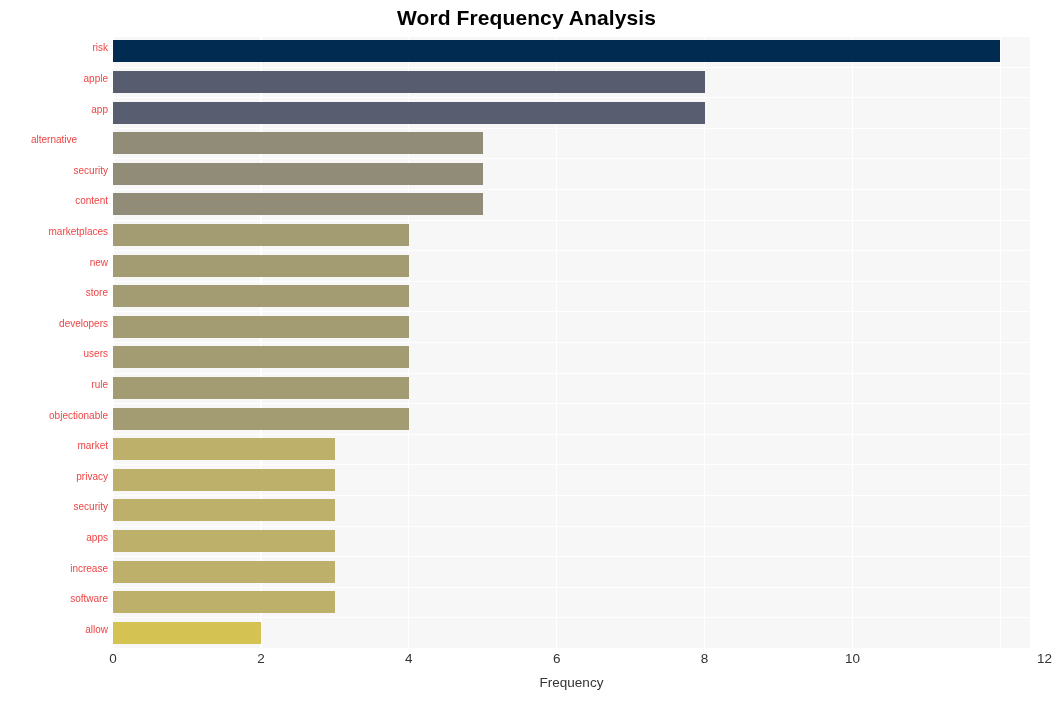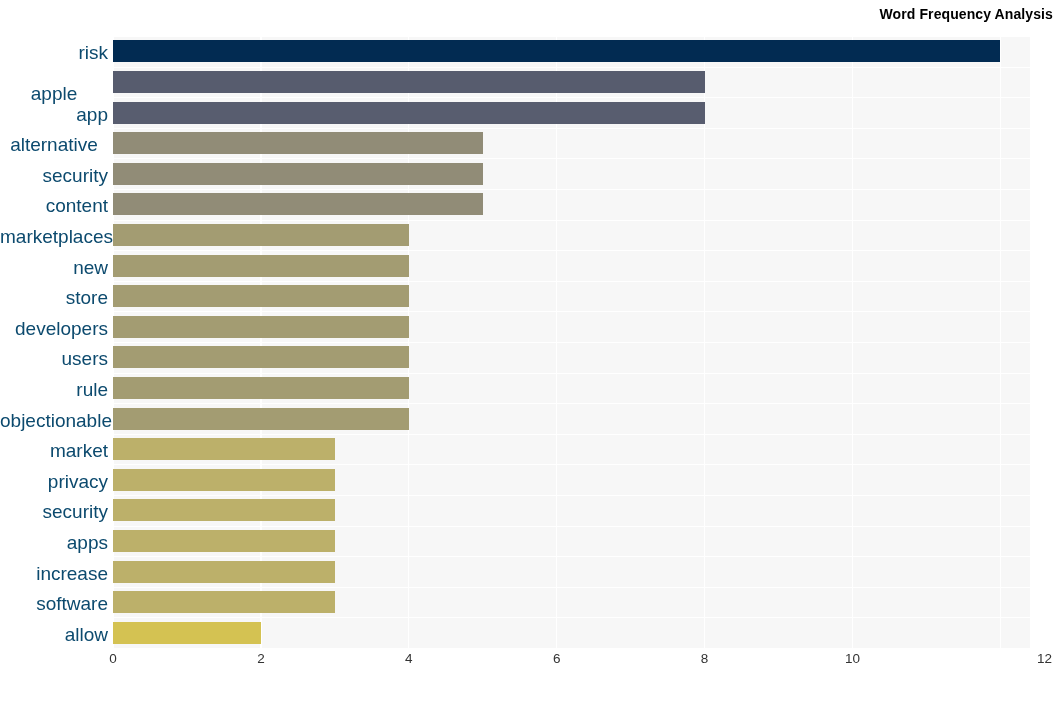--- a/index.html
+++ b/index.html
@@ -20,22 +20,22 @@
     height: 701px;
     background: #ffffff;
   }
 
   
   #chart-title {
     position: absolute;
     left: 0;
     top: 6px;
     width: 1053px;
-    text-align: right;
-    font-size: 14px;
+    text-align: center;
+    font-size: 21px;
     font-weight: bold;
     color: #000000;
     letter-spacing: 0.1px;
   }
 
   
   #plot-area {
     position: absolute;
     left: 113px;
     top: 36px;
@@ -67,22 +67,22 @@
     left: 0;
     height: 22px;
   }
 
   
   .ytick {
     position: absolute;
     right: 0;
     width: 108px;
     text-align: right;
-    font-size: 19px;
-    color: #0c4a6e;
+    font-size: 10px;
+    color: #ef4444;
     white-space: nowrap;
   }
   #y-axis-labels {
     position: absolute;
     left: 0;
     top: 36px;
     width: 108px;
     height: 612px;
   }
 
@@ -115,21 +115,21 @@
 </style>
 </head>
 <body>
 
 <div id="figure">
 
   <div id="chart-title">Word Frequency Analysis</div>
 
   <div id="y-axis-labels">
       <div class="ytick" style="top: 6.3px;">risk</div>
-      <div class="ytick" style="top: 47px; text-align: center;">apple</div>
+      <div class="ytick" style="top: 37px;">apple</div>
       <div class="ytick" style="top: 67.5px;">app</div>
       <div class="ytick" style="top: 98.1px; text-align: center;">alternative</div>
       <div class="ytick" style="top: 128.7px;">security</div>
       <div class="ytick" style="top: 159.3px;">content</div>
       <div class="ytick" style="top: 189.9px; padding-left: 44px;">marketplaces</div>
       <div class="ytick" style="top: 220.5px;">new</div>
       <div class="ytick" style="top: 251.1px;">store</div>
       <div class="ytick" style="top: 281.7px;">developers</div>
       <div class="ytick" style="top: 312.3px;">users</div>
       <div class="ytick" style="top: 342.9px;">rule</div>
@@ -202,14 +202,15 @@
   <div id="x-axis-labels">
       <div class="xtick" style="left: 0px;">0</div>
       <div class="xtick" style="left: 147.903px;">2</div>
       <div class="xtick" style="left: 295.806px;">4</div>
       <div class="xtick" style="left: 443.71px;">6</div>
       <div class="xtick" style="left: 591.613px;">8</div>
       <div class="xtick" style="left: 739.516px;">10</div>
       <div class="xtick" style="left: 887.419px; margin-left: 44px;">12</div>
     </div>
 
+  <div id="x-axis-title">Frequency</div>
 
 </div>
 
 </body></html>

